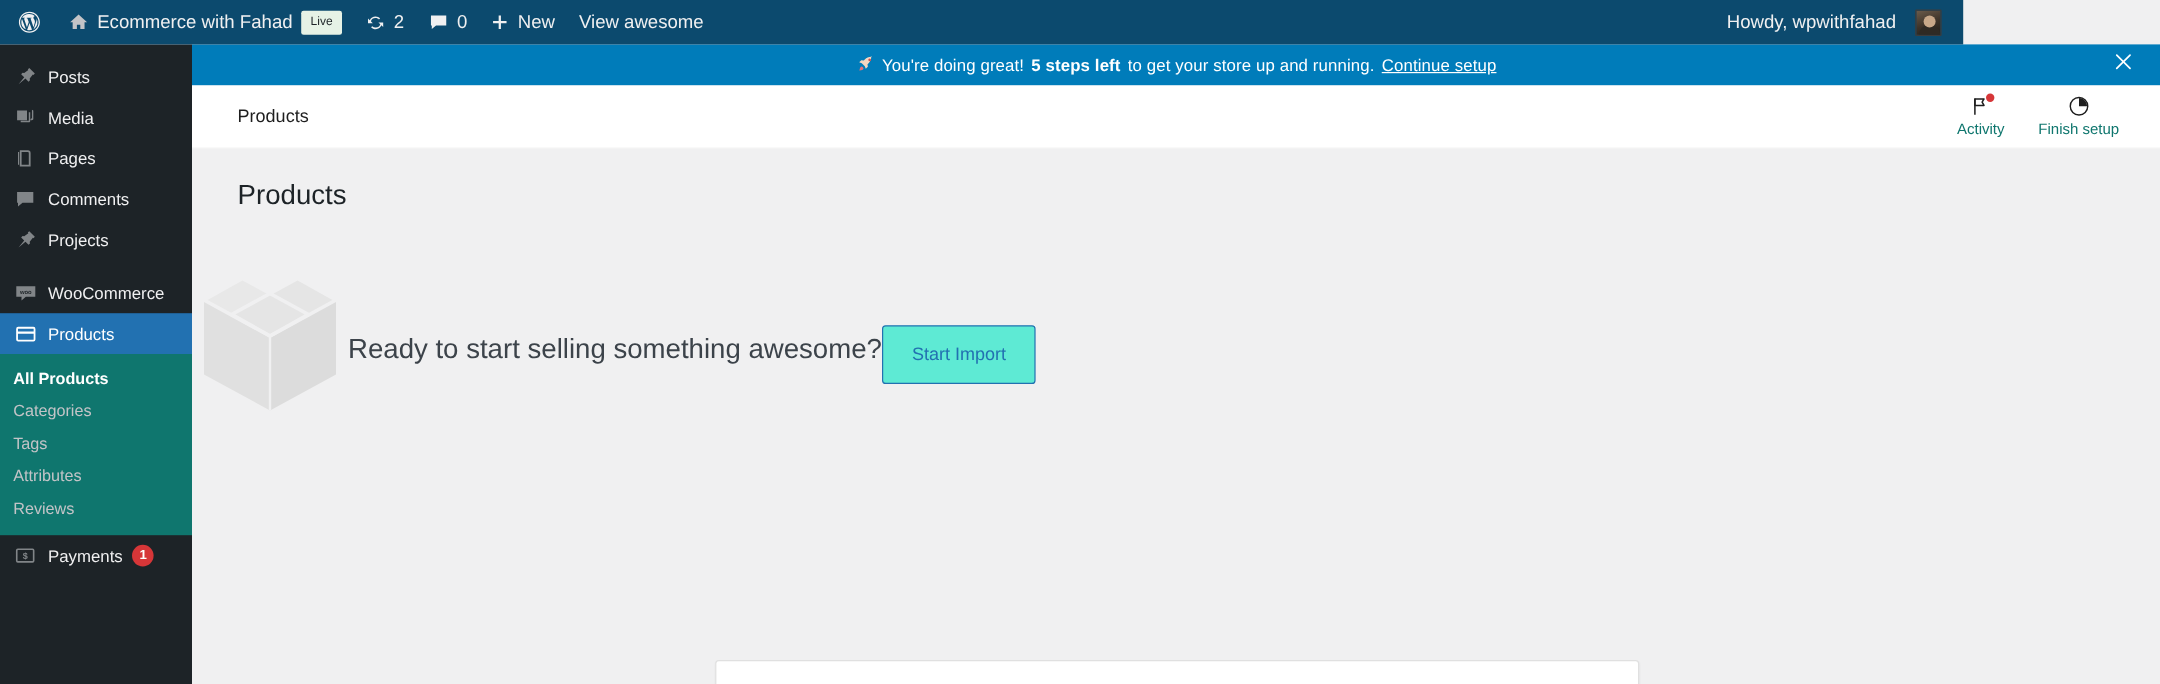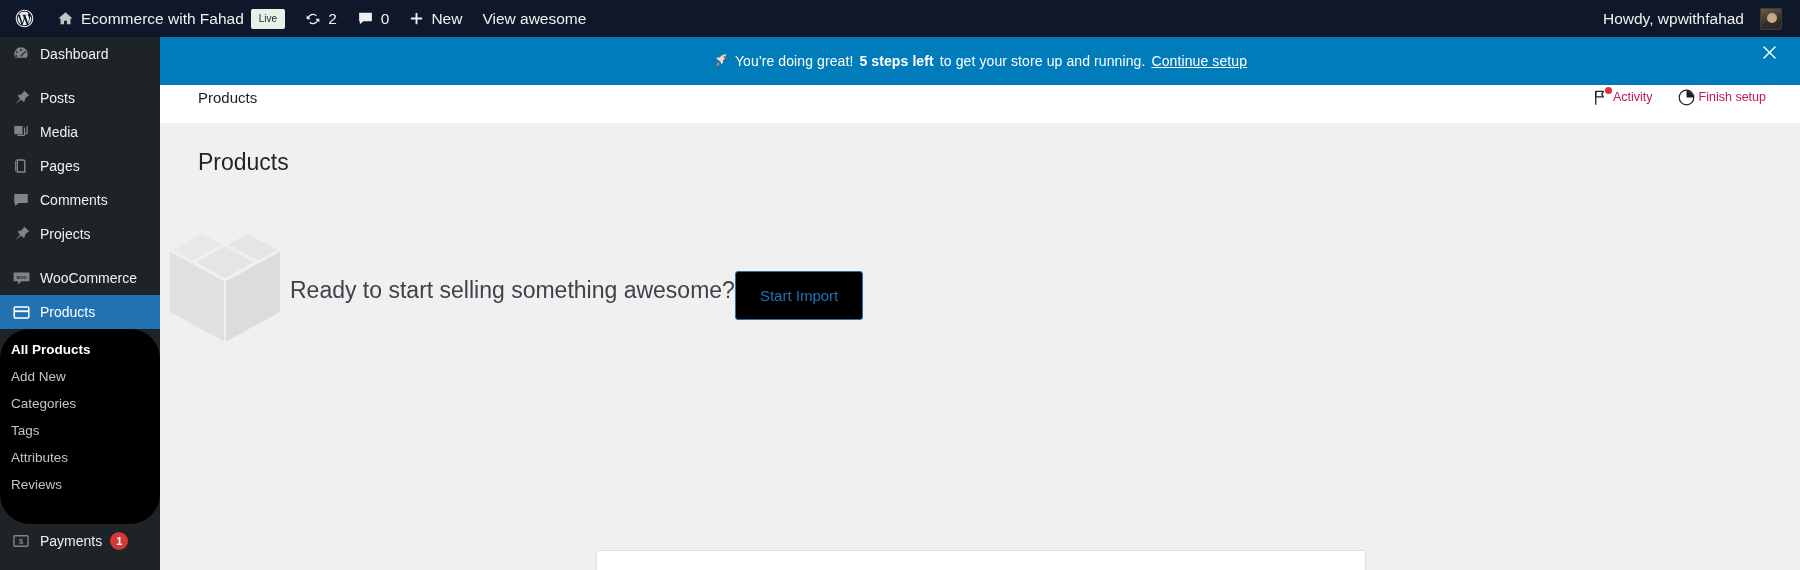--- a/index.html
+++ b/index.html
@@ -6,22 +6,22 @@
   html, body {
     width: 1800px; height: 570px;
     overflow: hidden;
     font-family: "Liberation Sans", sans-serif;
     background: #f0f0f1;
   }
 
   
   #adminbar {
     position: absolute; top: 0; left: 0;
-    width: 1800px; height: 37px;
-    background: #0f172a;
+    width: 1636px; height: 37px;
+    background: #0c4a6e;
     color: #f0f0f1;
     display: flex; align-items: center;
     font-size: 15.5px;
     z-index: 40;
   }
   .ab-item {
     display: flex; align-items: center; gap: 7px;
     height: 37px; padding: 0 10px;
     color: #f0f0f1; white-space: nowrap;
     cursor: pointer;
@@ -81,21 +81,21 @@
   .menu-top.current .mi { opacity: 1; }
   .menu-top.current::after {
     content: "";
     position: absolute; right: -8px; top: 50%;
     margin-top: -8px;
     border-style: solid;
     border-width: 8px 0 8px 8px;
     border-color: transparent transparent transparent #f0f0f1;
   }
   .menu-sep { height: 10px; }
-  .submenu { background:#000000; padding: 7px 0 26px; border-radius: 30px; }
+  .submenu { background:#0f766e; padding: 7px 0 9px; }
   .submenu a {
     display: block;
     padding: 6px 0 6px 11px;
     font-size: 13.5px;
     color: #c3c4c7;
     text-decoration: none;
     cursor: pointer;
   }
   .submenu a.cur { color:#fff; font-weight: bold; }
   .count-bubble {
@@ -103,21 +103,21 @@
     min-width:18px; height:18px; padding:0 5px;
     margin-left:8px;
     background:#d63638; color:#fff;
     font-size:11px; font-weight:600;
     border-radius:9px;
   }
 
   
   #store-notice {
     position: absolute; top: 37px; left: 160px;
-    width: 1640px; height: 48px;
+    width: 1640px; height: 34px;
     background: #007cba;
     display: flex; align-items: center; justify-content: center;
     z-index: 20;
   }
   #store-notice .txt {
     color: #fff; font-size: 14px; letter-spacing: .1px;
     display:flex; align-items:center; gap:6px;
   }
   #store-notice b { font-weight: 700; text-align: center; }
   #store-notice a {
@@ -138,25 +138,25 @@
     border-bottom: 1px solid #f0f0f1;
     display: flex; align-items: center;
     z-index: 15;
   }
   #woo-header .breadcrumb {
     margin-left: 38px;
     font-size: 15px; color: #1e1e1e;
   }
   #woo-header .spacer { flex: 1; }
   .hdr-btn {
-    display:flex; flex-direction:row; align-items:center; justify-content:center;
+    display:flex; flex-direction:column; align-items:center; justify-content:center;
     gap: 3px;
     min-width: 72px; height: 53px;
     padding: 0 12px;
-    font-size: 12.5px; color: #be185d;
+    font-size: 12.5px; color: #0f766e;
     cursor: pointer;
   }
   .hdr-btn .glyph { position:relative; height:19px; display:flex; align-items:center; }
   .hdr-btn .dot {
     position:absolute; top:-1px; right:-2px;
     width:7px; height:7px; border-radius:50%;
     background:#d63638;
   }
   .hdr-right { margin-right: 22px; display:flex; }
 
@@ -187,21 +187,21 @@
     display:flex; gap: 12px;
   }
   .btn {
     font-size: 15px; line-height: 1;
     padding: 0 24px; height: 49px;
     display:flex; align-items:center; justify-content:center;
     border-radius: 3px; cursor: pointer;
     border: 1px solid transparent;
   }
   .btn-primary { background:#2271b1; color:#fff; border-color:#2271b1; }
-  .btn-secondary { background:#000000; color:#2271b1; border-color:#2271b1; }
+  .btn-secondary { background:#5eead4; color:#2271b1; border-color:#2271b1; }
 
   .bottom-card {
     position:absolute; left: 436px; top: 426px;
     width: 770px; height: 60px;
     background:#fff;
     border: 1px solid #e0e0e0;
     border-radius: 3px;
     box-shadow: 0 1px 2px rgba(0,0,0,.04);
   }
 </style>
@@ -262,28 +262,20 @@
   <div class="ab-spacer"></div>
 
   <div class="ab-item ab-right">
     <span>Howdy, wpwithfahad</span>
     <span class="avatar"></span>
   </div>
 </div>
 
 <div id="adminmenu">
 
-  <div class="menu-top">
-    <span class="mi">
-      <svg width="18" height="18" viewBox="0 0 24 24" fill="#a7aaad">
-        <path d="M12 3a9 9 0 0 0-9 9 9 9 0 0 0 1.6 5.1h14.8A9 9 0 0 0 21 12a9 9 0 0 0-9-9zm0 2.4a1.3 1.3 0 1 1 0 2.6 1.3 1.3 0 0 1 0-2.6zM6.4 8.2a1.3 1.3 0 1 1 0 2.6 1.3 1.3 0 0 1 0-2.6zm11.2 0a1.3 1.3 0 1 1 0 2.6 1.3 1.3 0 0 1 0-2.6zM5.6 13.3a1.3 1.3 0 1 1 0 2.6 1.3 1.3 0 0 1 0-2.6zm10.4-3.9 1.3 1-5 5.4-1.5-1.2z"></path>
-      </svg>
-    </span>
-    <span>Dashboard</span>
-  </div>
 
   <div class="menu-sep"></div>
 
   <div class="menu-top">
     <span class="mi">
       <svg width="18" height="18" viewBox="0 0 24 24" fill="#a7aaad">
         <path d="M16.5 2.2 14.9 3.8l.6.6-4.6 3.5-1.8-.3-1.6 1.6 3.4 3.4-6.3 7.7 7.7-6.3 3.4 3.4 1.6-1.6-.3-1.8 3.5-4.6.6.6 1.6-1.6z"></path>
       </svg>
     </span>
     <span>Posts</span>
@@ -343,21 +335,20 @@
       <svg width="19" height="19" viewBox="0 0 24 24" fill="none" stroke="#fff" stroke-width="1.9">
         <rect x="2.8" y="5.2" width="18.4" height="13.6" rx="1.2"></rect>
         <path d="M2.8 10.4h18.4" stroke-width="2.4"></path>
       </svg>
     </span>
     <span>Products</span>
   </div>
 
   <div class="submenu">
     <a class="cur">All Products</a>
-    <a>Add New</a>
     <a>Categories</a>
     <a>Tags</a>
     <a>Attributes</a>
     <a>Reviews</a>
   </div>
 
   <div class="menu-top">
     <span class="mi">
       <svg width="18" height="18" viewBox="0 0 24 24" fill="none" stroke="#a7aaad" stroke-width="1.8">
         <rect x="2.6" y="5" width="18.8" height="14" rx="1.2"></rect>

